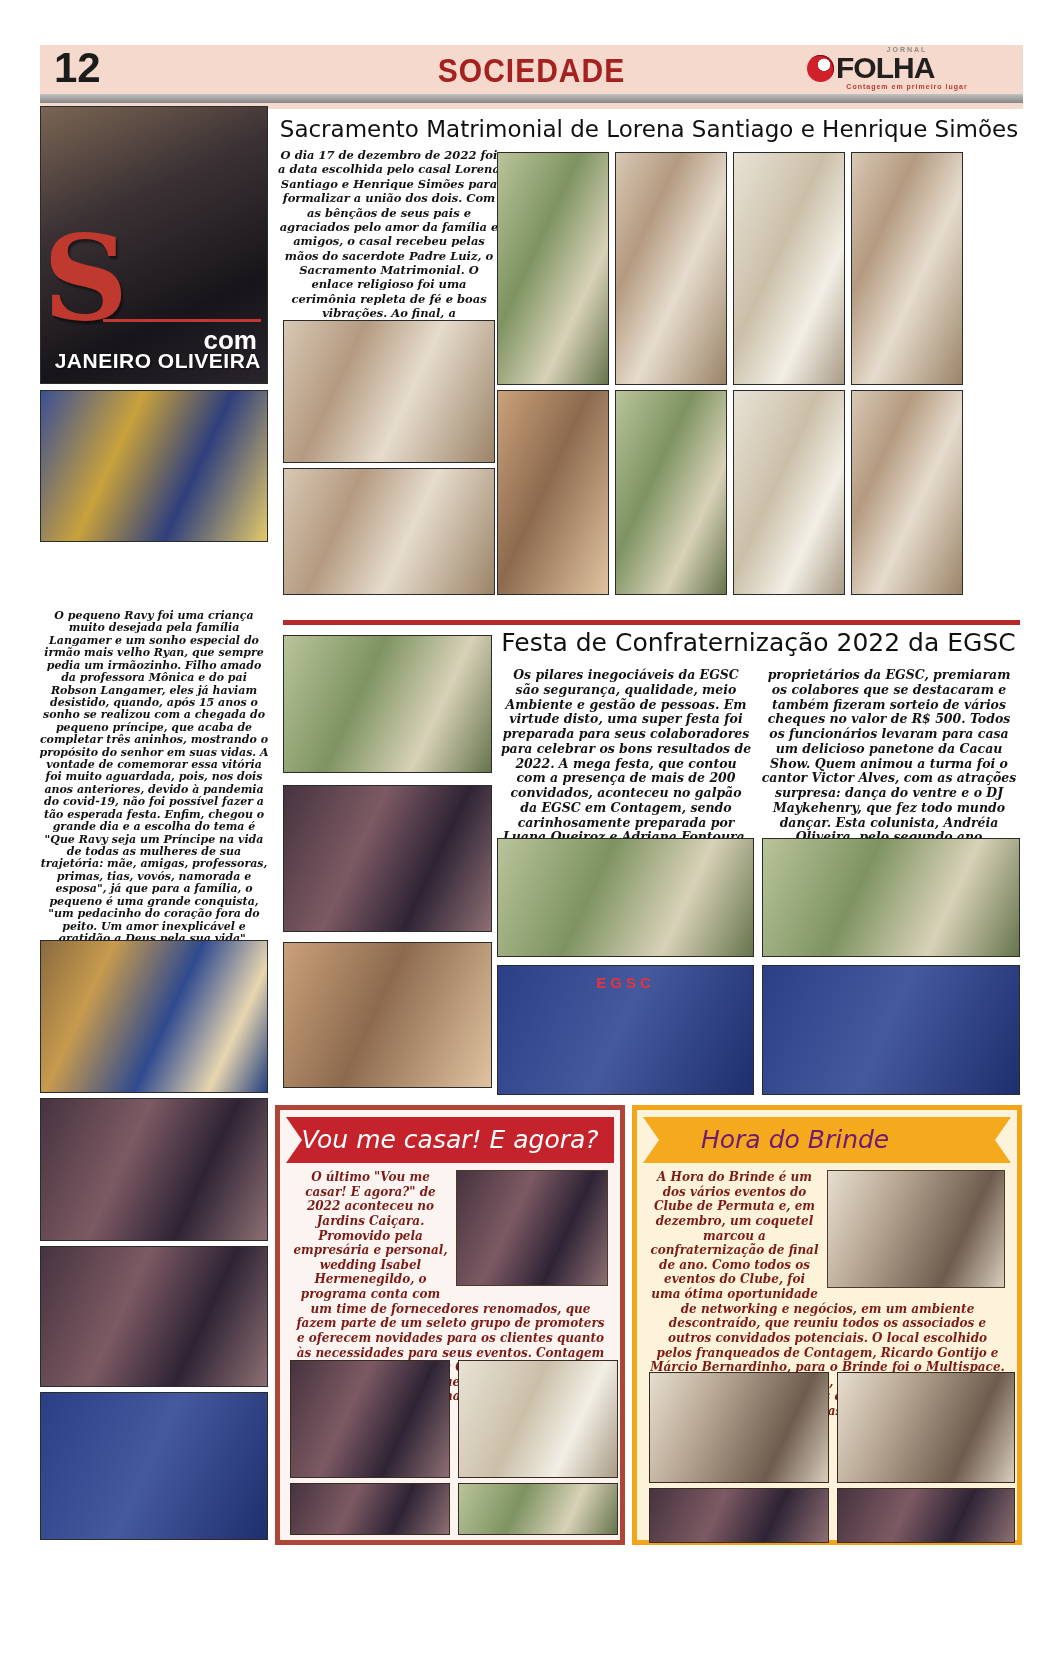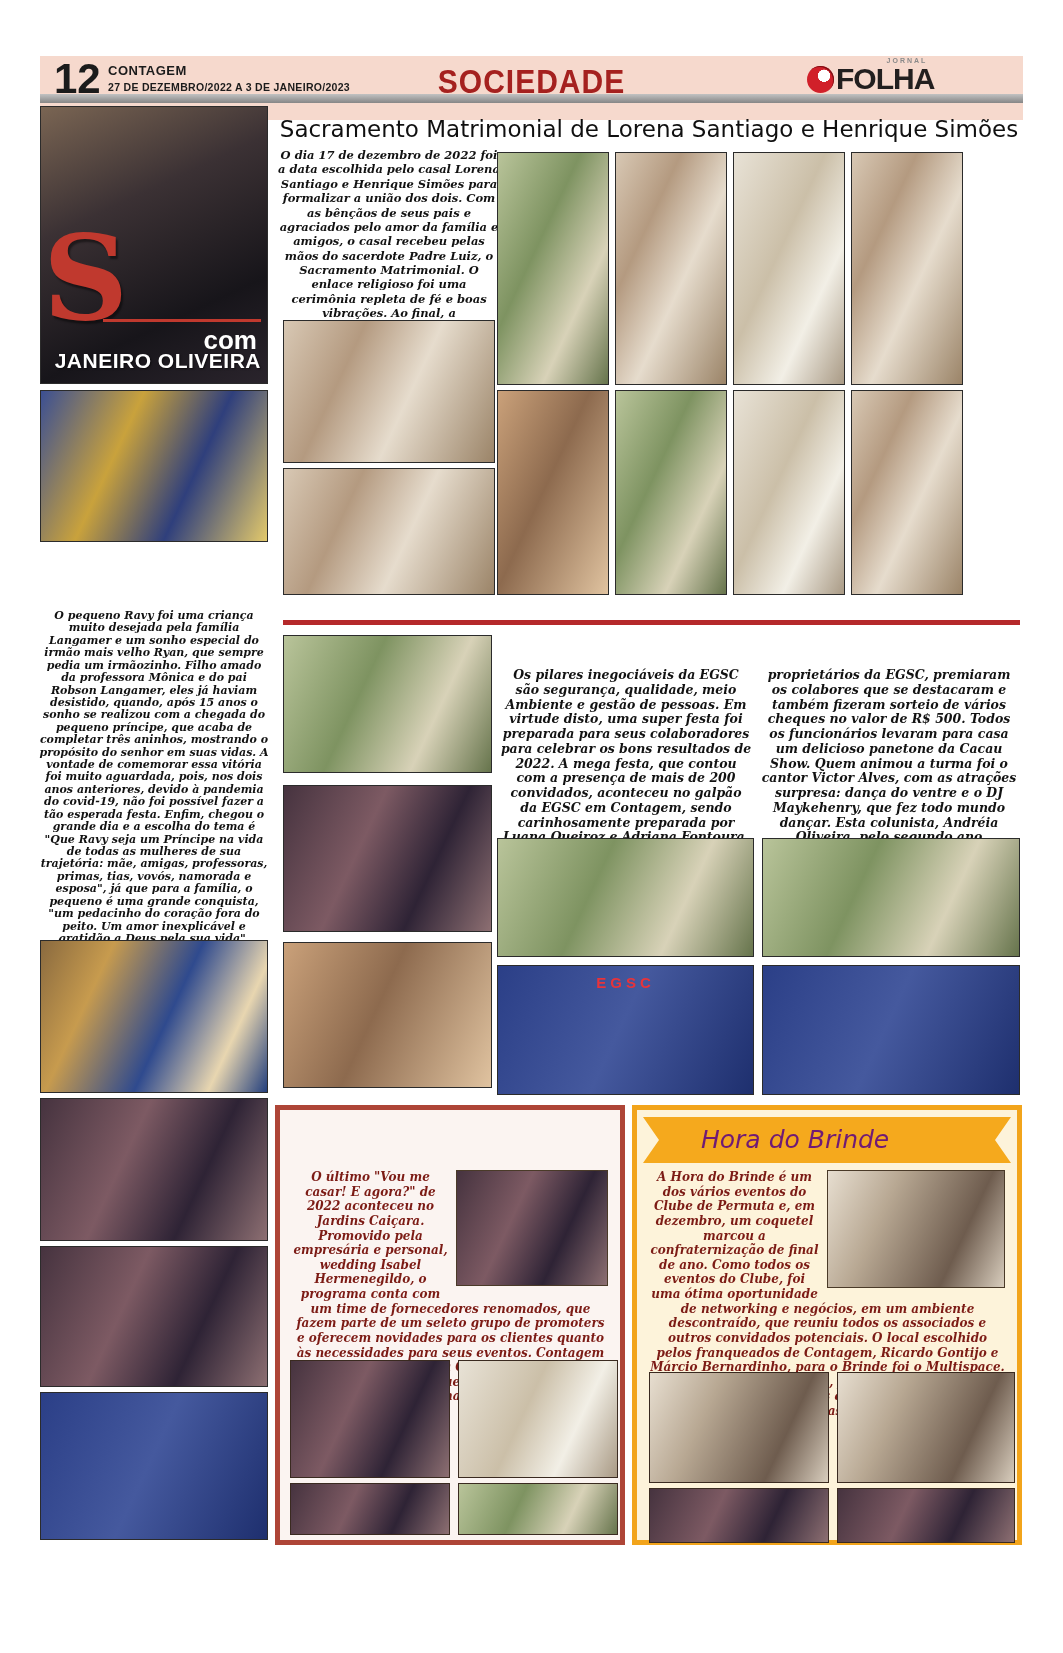--- a/index.html
+++ b/index.html
@@ -2,21 +2,21 @@
 <html lang="pt"><head>
 <meta charset="utf-8">
 <style>
   html,body{margin:0;padding:0;background:#e9e9e9;}
   .page{position:relative;width:1063px;height:1653px;background:#ffffff;margin:0 auto;overflow:hidden;
         font-family:"Liberation Sans",sans-serif;}
   .abs{position:absolute;}
   p,h1,h2{margin:0;}
 
   
-  #hdr{left:40px;top:56px;width:983px;height:64px;background:#f6d9cd;}
+  #hdr{left:40px;top:45px;width:983px;height:64px;background:#f6d9cd;}
   #pagenum{position:absolute;left:14px;top:0px;font-weight:bold;font-size:42px;line-height:46px;color:#1b1b1b;}
   #cityblock{position:absolute;left:68px;top:7px;color:#1b1b1b;}
   #cityblock .city{font-weight:bold;font-size:13px;letter-spacing:.5px;}
   #cityblock .dates{font-weight:bold;font-size:10.5px;margin-top:3px;letter-spacing:.3px;}
   #section{position:absolute;left:0;right:0;top:9px;text-align:center;font-weight:bold;font-size:30px;
            color:#a5211f;letter-spacing:1px;transform:scaleY(1.08);}
   #logo{position:absolute;right:16px;top:1px;width:200px;text-align:center;}
   #logo .kicker{font-size:7px;letter-spacing:2px;color:#8a8a8a;font-weight:bold;}
   #logo .row{display:flex;align-items:center;justify-content:flex-start;gap:2px;height:30px;}
   .logo-o{display:inline-block;width:27px;height:27px;border-radius:50%;
@@ -88,24 +88,20 @@
   #brinde-photo{width:178px;height:118px;margin:0 0 6px 8px;}
   .inph{position:absolute;border:1px solid #3a2a20;box-sizing:border-box;}
 </style>
 </head>
 <body>
 
 <div class="page">
 
   <div class="abs" id="hdr">
     <div id="pagenum">12</div>
-    <div id="cityblock">
-      <div class="city">CONTAGEM</div>
-      <div class="dates">27 DE DEZEMBRO/2022 A 3 DE JANEIRO/2023</div>
-    </div>
     <div id="section">SOCIEDADE</div>
     <div id="logo">
       <div class="kicker">JORNAL</div>
       <div class="row">
         <span class="logo-o"></span>
         <span class="name">FOLHA</span>
       </div>
       <div class="tag">Contagem em primeiro lugar</div>
     </div>
   </div>
@@ -138,30 +134,34 @@
   <div class="ph g-church" style="left:851px;top:152px;width:112px;height:233px;"></div>
   <div class="ph g-warm" style="left:497px;top:390px;width:112px;height:205px;"></div>
   <div class="ph g-green" style="left:615px;top:390px;width:112px;height:205px;"></div>
   <div class="ph g-white" style="left:733px;top:390px;width:112px;height:205px;"></div>
   <div class="ph g-church" style="left:851px;top:390px;width:112px;height:205px;"></div>
 
   <div class="abs" id="egsc-div"></div>
   <div class="ph g-green" style="left:283px;top:635px;width:209px;height:138px;"></div>
   <div class="ph g-party" style="left:283px;top:785px;width:209px;height:147px;"></div>
   <div class="ph g-warm" style="left:283px;top:942px;width:209px;height:146px;"></div>
+  <h2 class="abs headline" id="egsc-title">Festa de Confraternização 2022 da EGSC</h2>
   <p class="abs serifbody egsc-col" id="egsc-colL">Os pilares inegociáveis da EGSC são segurança, qualidade, meio Ambiente e gestão de pessoas.  Em virtude disto, uma super festa foi preparada para seus colaboradores para celebrar os bons resultados de 2022.  A mega festa, que contou com a presença de mais de 200 convidados, aconteceu no galpão da EGSC em Contagem, sendo carinhosamente preparada por Luana Queiroz e Adriana Fontoura. Edmilson Silva e Edmilson Santiago,</p>
   <p class="abs serifbody egsc-col" id="egsc-colR">proprietários da EGSC, premiaram os colabores que se destacaram e também fizeram sorteio de vários cheques no valor de R$ 500. Todos os funcionários levaram para casa um delicioso panetone da Cacau Show. Quem animou a turma foi o cantor Victor Alves, com as atrações surpresa: dança do ventre e o DJ Maykehenry, que fez todo mundo dançar.  Esta colunista, Andréia Oliveira, pelo segundo ano consecutivo, fez a cobertura e apresentação do grande evento.</p>
   <div class="ph g-green" style="left:497px;top:838px;width:257px;height:119px;"></div>
   <div class="ph g-green" style="left:762px;top:838px;width:258px;height:119px;"></div>
   <div class="ph g-blue" style="left:497px;top:965px;width:257px;height:130px;padding-left:48px;">
     <span class="sign">EGSC</span>
   </div>
   <div class="ph g-blue" style="left:762px;top:965px;width:258px;height:130px;"></div>
 
   <div class="box" id="casar-box">
+    <div class="bannerbar" id="casar-banner">
+      <div class="boxtitle">Vou me casar! E agora?</div>
+    </div>
     <div class="boxcontent">
       <div class="floatph g-party" id="casar-photo"></div>
       <p class="boxtext">O último "Vou me casar! E agora?" de 2022 aconteceu no Jardins Caiçara. Promovido pela empresária e personal, wedding Isabel Hermenegildo, o programa conta com um time de fornecedores renomados, que fazem parte de um seleto grupo de promoters e oferecem novidades para os clientes quanto às necessidades para seus eventos. Contagem esteve presente com a Closet Ternos, Mirele Cruz e Taty Souza. Quem foi adorou e 2023 promete muito mais. Aguardem!!!</p>
     </div>
     <div class="inph g-party" style="left:10px;top:250px;width:160px;height:118px;"></div>
     <div class="inph g-white" style="left:178px;top:250px;width:160px;height:118px;"></div>
     <div class="inph g-party" style="left:10px;top:373px;width:160px;height:52px;"></div>
     <div class="inph g-green" style="left:178px;top:373px;width:160px;height:52px;"></div>
   </div>
 

